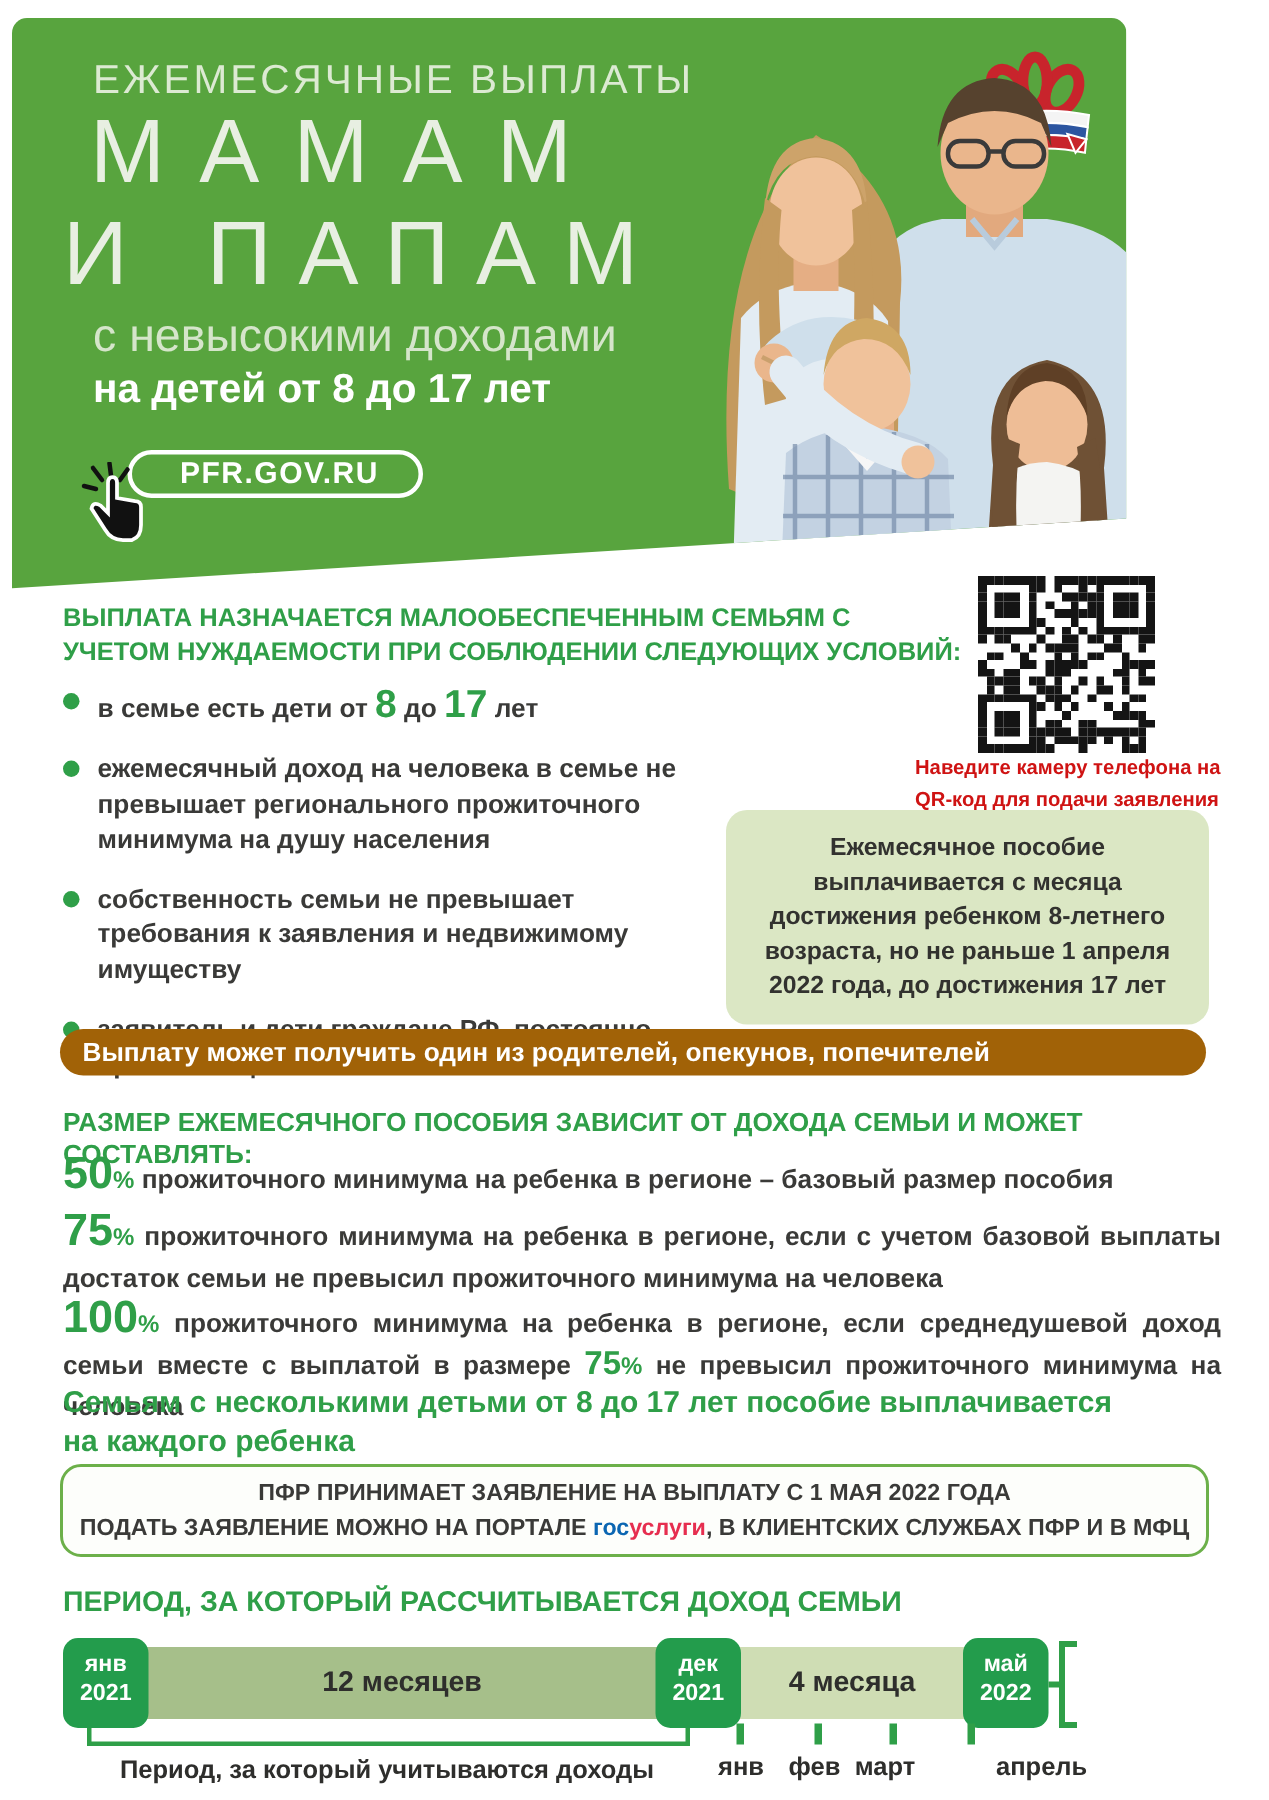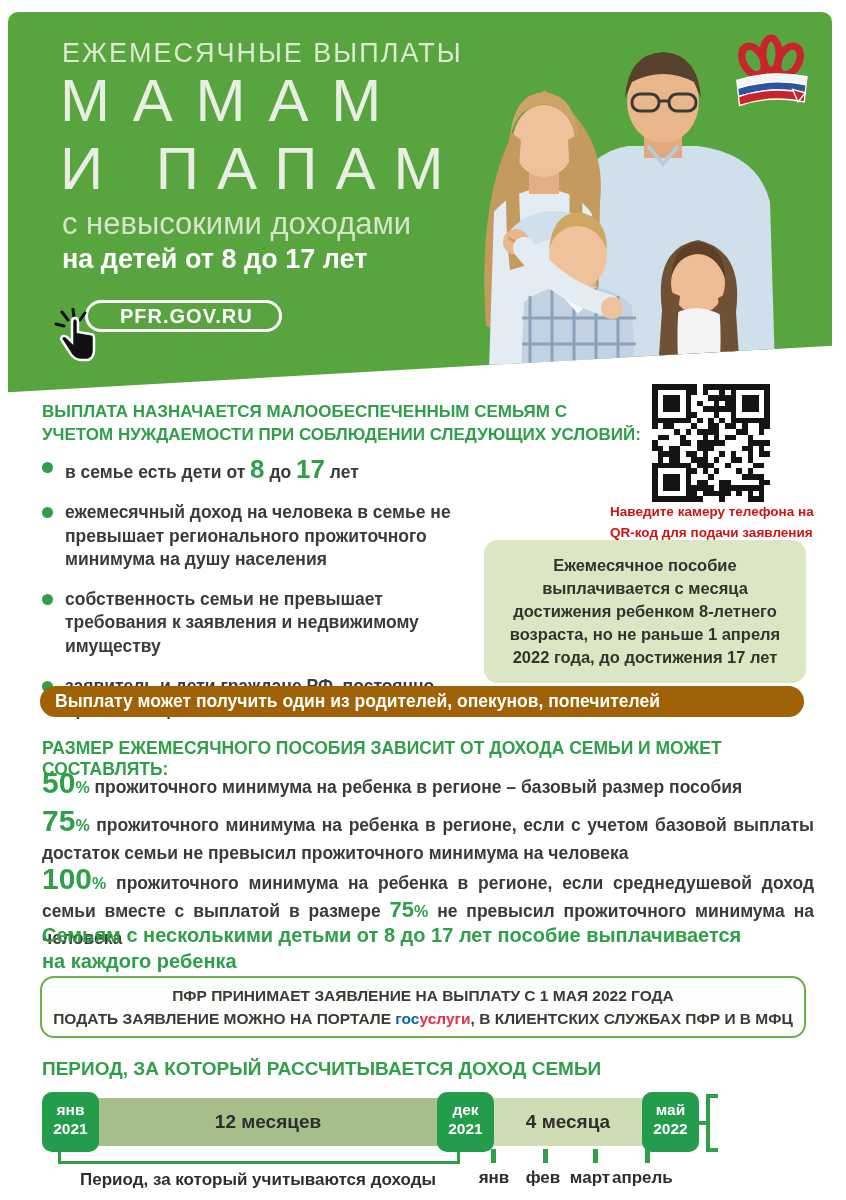--- a/index.html
+++ b/index.html
@@ -5,27 +5,27 @@
   * { margin:0; padding:0; box-sizing:border-box; }
   html,body { background:#ffffff; }
   #page {
     position:relative; width:846px; height:1200px; margin:0 auto;
     background:#ffffff; overflow:hidden;
     font-family:"Liberation Sans","DejaVu Sans",sans-serif;
     color:#3a3a38;
   }
   
   .hero {
-    position:absolute; left:8px; top:12px; width:824px; height:388px;
+    position:absolute; left:8px; top:12px; width:743px; height:388px;
     background:#58a43e; border-radius:10px 10px 0 0;
     clip-path:polygon(0 0,100% 0,100% 86%,0 98%);
   }
   .hero-kicker { position:absolute; left:54px; top:26px; font-size:27px; letter-spacing:2px; color:#dcead2; }
   .hero-t1 { position:absolute; left:52px; top:54px;  font-size:60px; letter-spacing:.38em; color:#e8efe2; font-weight:400; }
-  .hero-t2 { position:absolute; left:52px; top:122px; font-size:60px; letter-spacing:.30em; color:#e8efe2; font-weight:400; }
+  .hero-t2 { position:absolute; left:34px; top:122px; font-size:60px; letter-spacing:.30em; color:#e8efe2; font-weight:400; }
   .hero-sub { position:absolute; left:54px; top:194px; font-size:31px; color:#d5e5ca; }
   .hero-age { position:absolute; left:54px; top:232px; font-size:27px; color:#ffffff; font-weight:700; }
   .site-pill {
     position:absolute; left:77px; top:288px; height:32px; line-height:26px;
     border:3px solid #ffffff; border-radius:18px; padding:0 26px 0 32px;
     color:#ffffff; font-size:20px; font-weight:700; letter-spacing:1px;
     background:transparent; cursor:pointer;
   }
   .cursor-ic { position:absolute; left:46px; top:296px; width:46px; height:58px; }
   .pfr-logo { position:absolute; right:16px; top:20px; width:90px; height:84px; }
@@ -106,21 +106,21 @@
   .claim-label { position:absolute; left:726px; top:1090px; font-size:16px; font-weight:700; color:#2e2e2c; line-height:1.2; }
   .period-bracket {
     position:absolute; left:58px; top:1152px; width:402px; height:12px;
     border-bottom:3px solid #2f9f48; border-left:3px solid #2f9f48; border-right:3px solid #2f9f48;
   }
   .period-label { position:absolute; left:80px; top:1170px; width:360px; text-align:left; font-size:17px; font-weight:700; color:#2e2e2c; }
   .tick { position:absolute; top:1149px; width:5px; height:14px; background:#2f9f48; }
   .tick1 { left:491px; } .tick2 { left:543px; } .tick3 { left:593px; } .tick4 { left:645px; }
   .mon { position:absolute; top:1168px; font-size:17px; font-weight:700; color:#2e2e2c; text-align:center; }
   .mon1 { left:474px; width:40px; } .mon2 { left:521px; width:44px; }
-  .mon3 { left:563px; width:54px; } .mon4 { left:573px; width:64px;padding-left:39px; }
+  .mon3 { left:563px; width:54px; } .mon4 { left:625px; width:64px;padding-left:39px; }
 </style>
 </head>
 <body>
 
 <div id="page">
 
   <div class="hero">
     <div class="hero-kicker">ЕЖЕМЕСЯЧНЫЕ ВЫПЛАТЫ</div>
     <div class="hero-t1">МАМАМ</div>
     <div class="hero-t2">И ПАПАМ</div>

